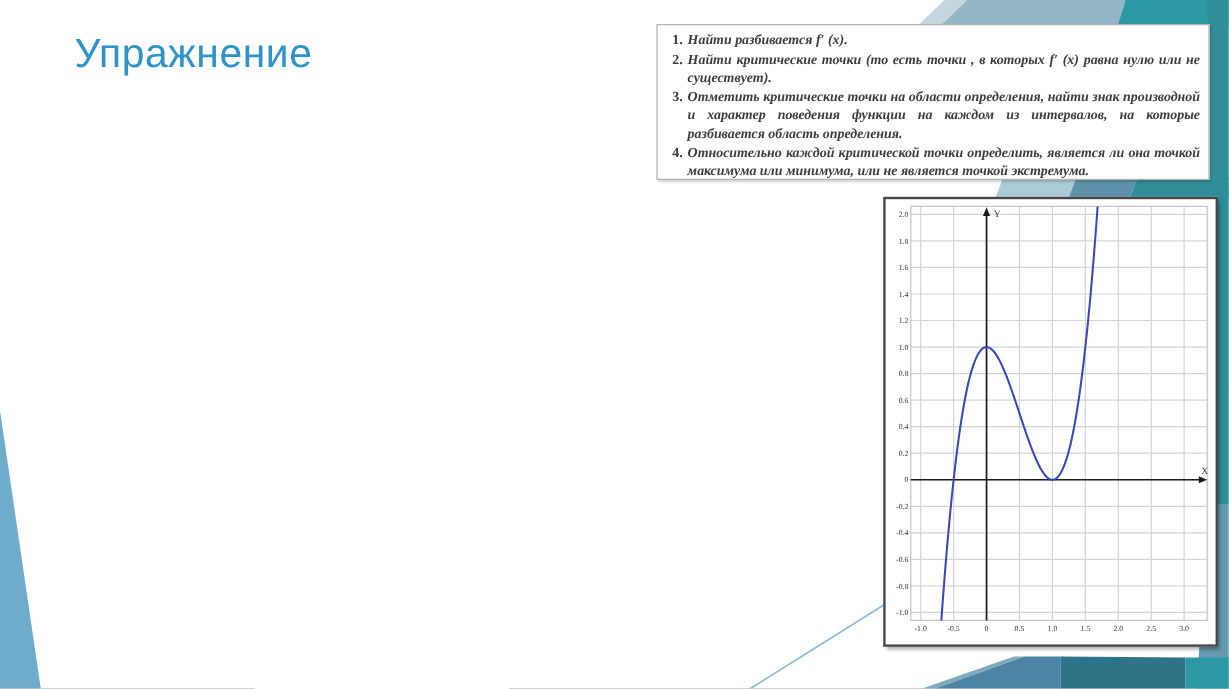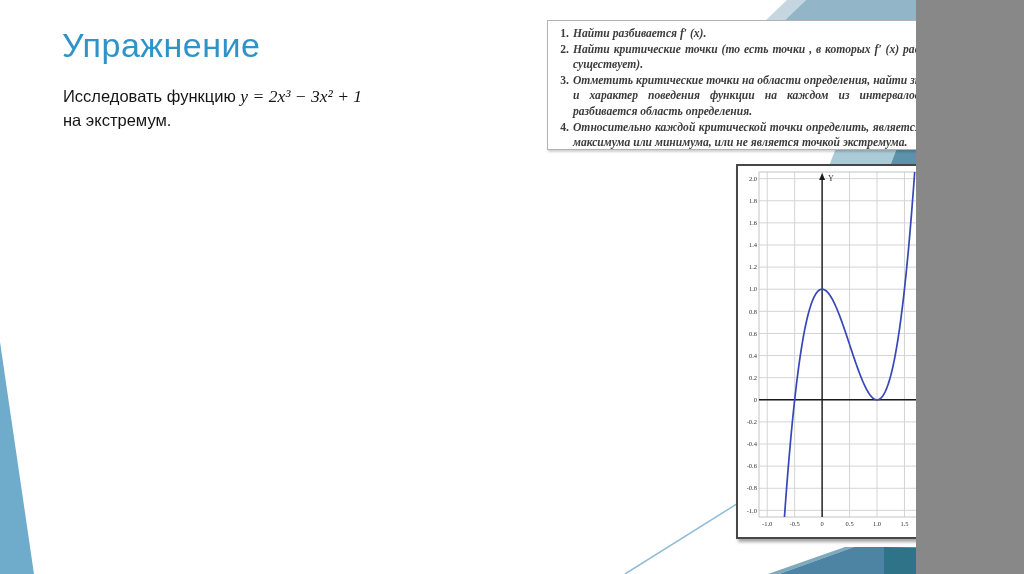--- a/index.html
+++ b/index.html
@@ -1,17 +1,17 @@
 <!DOCTYPE html>
 <html><head>
 <meta charset="utf-8">
 <style>
   html,body{margin:0;padding:0;background:#888;}
   .stage{
-    position:relative;width:916px;height:574px;background:#ffffff;
+    position:relative;width:1024px;height:574px;background:#ffffff;
     overflow:hidden;font-family:"Liberation Sans",sans-serif;
   }
   .bg-deco{position:absolute;left:0;top:0;width:1024px;height:574px;}
   .slide-title{
     position:absolute;left:62px;top:26px;margin:0;
     font-size:34px;font-weight:400;letter-spacing:.5px;
   }
   .body-text{
     position:absolute;left:63px;top:84px;width:430px;margin:0;
     font-size:16.5px;line-height:24px;color:#161616;
@@ -57,23 +57,20 @@
     <polygon points="948,148 1024,148 1024,166 941,166" fill="#2f8e99"></polygon>
     <polygon points="768,574 845,547 854,547 779,574" fill="#7fa9bd"></polygon>
     <polygon points="779,574 854,547 884,547 884,574" fill="#4e84a3"></polygon>
     <polygon points="884,547 988,548 988,574 884,574" fill="#2f7389"></polygon>
     <polygon points="988,548 1024,548 1024,574 988,574" fill="#2d97a3"></polygon>
     <polygon points="0,342 34,574 0,574" fill="#6fabca"></polygon>
   </svg>
 
   <h1 class="slide-title" style="color: rgb(46, 147, 200);">Упражнение</h1>
 
-  <p class="body-text"><span>Исследовать функцию </span><span class="formula">y = 2x³ − 3x² + 1</span><br>
-    <span>на экстремум.</span>
-  </p>
 
   <div class="steps-panel">
     <ol class="steps-list">
         <li class="step">
           <span class="step-num">1.</span>
           <span class="step-text">Найти разбивается f′ (x).</span>
         </li>
         <li class="step">
           <span class="step-num">2.</span>
           <span class="step-text">Найти критические точки (то есть точки , в которых f′ (x) равна нулю или не существует).</span>

